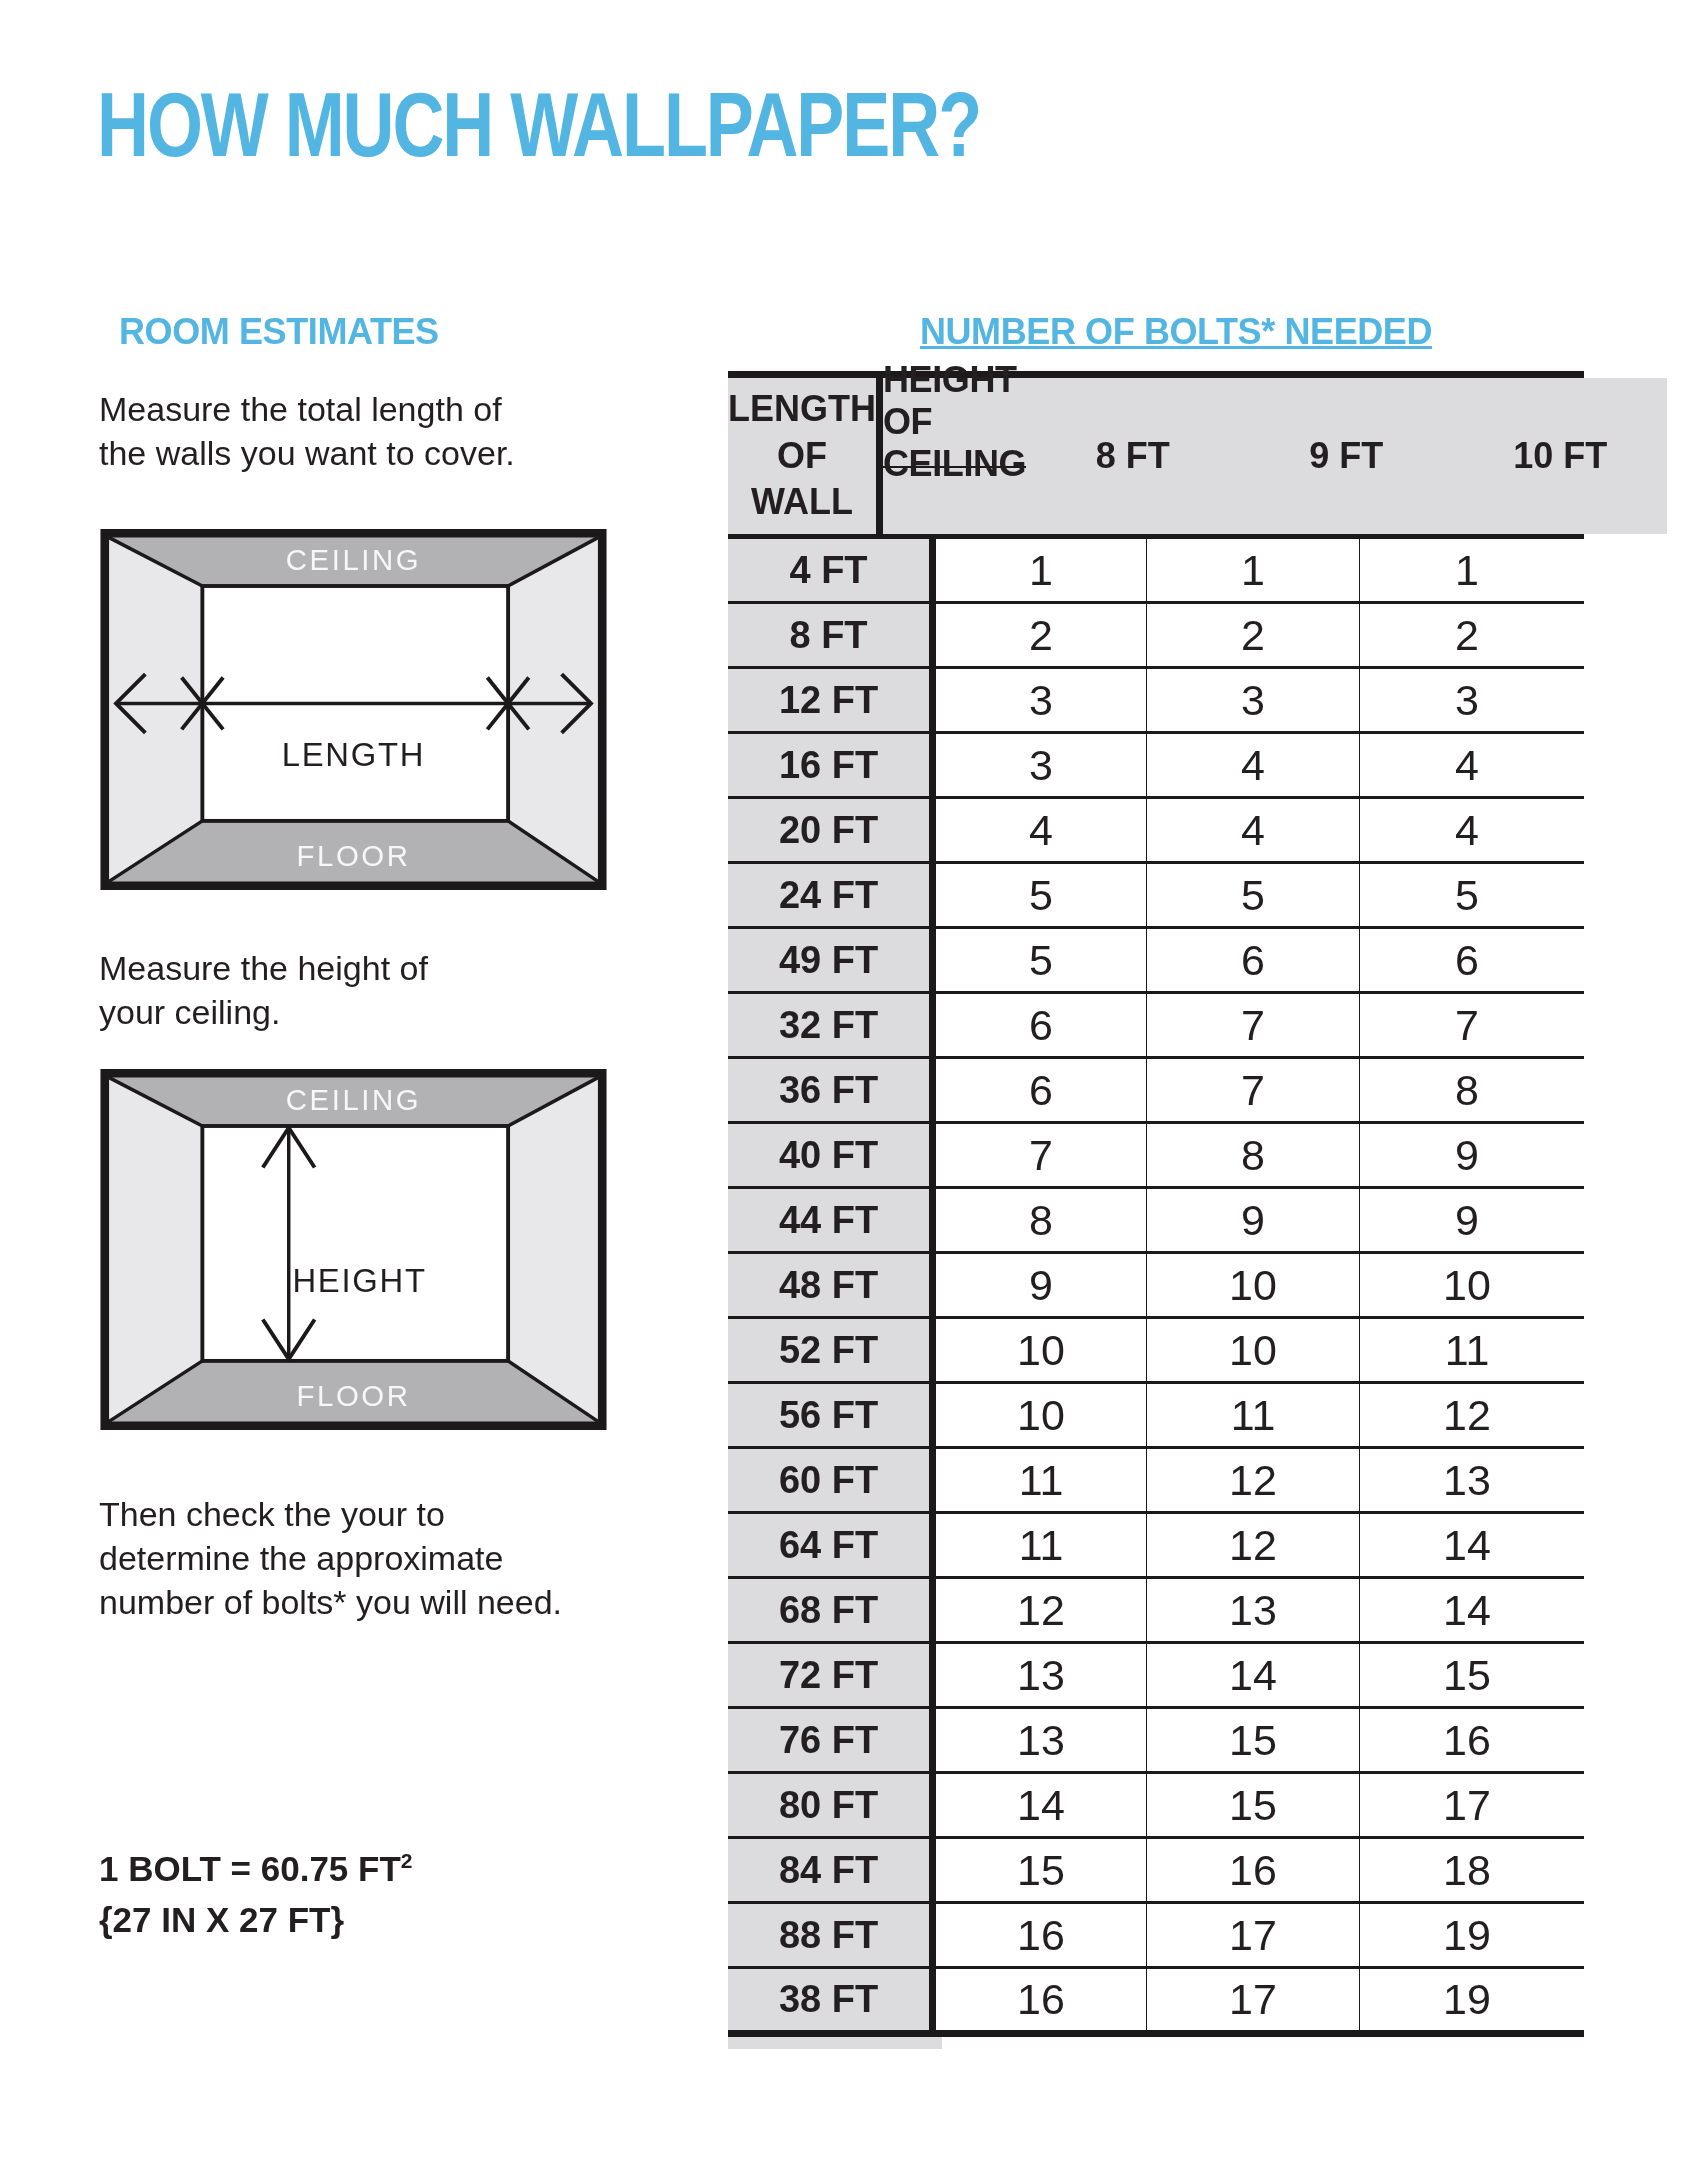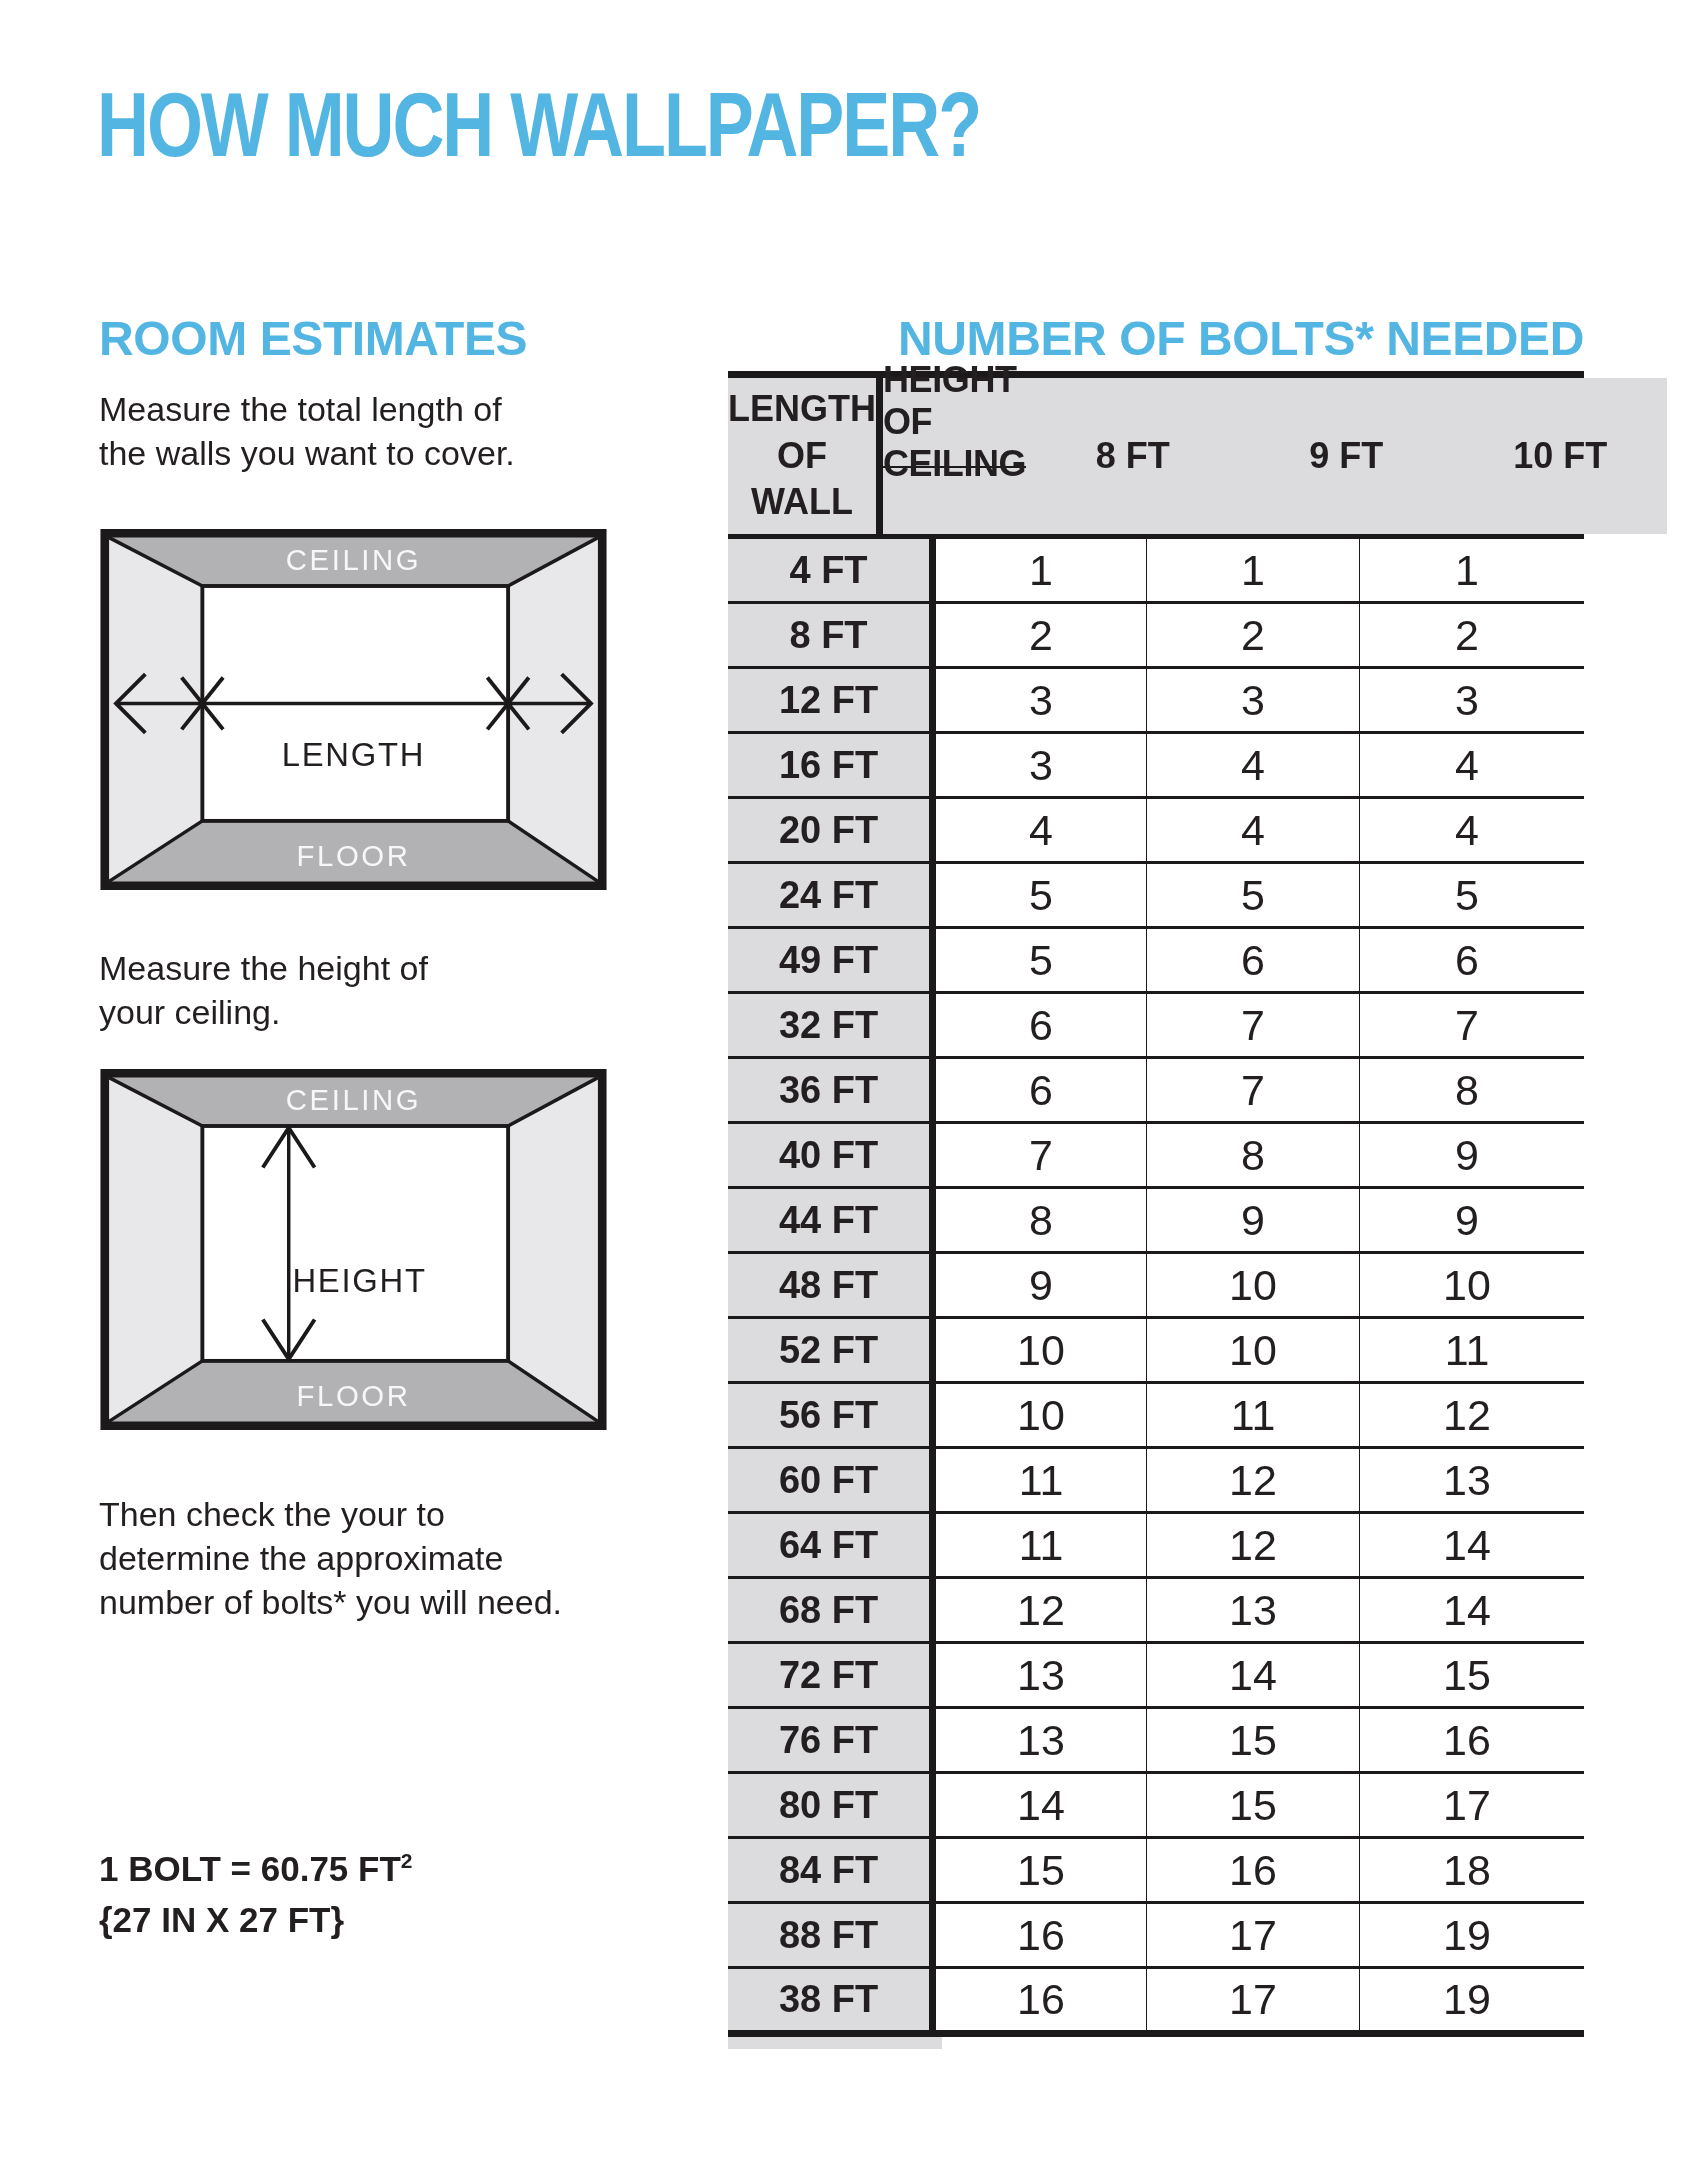--- a/index.html
+++ b/index.html
@@ -7,24 +7,24 @@
     --table-bg:#dcdcde; --wall:#e8e8ea; --ceiling:#b2b2b4;
   }
   *{margin:0;padding:0;box-sizing:border-box;}
   body{background:#ffffff;font-family:"Liberation Sans","DejaVu Sans",sans-serif;color:var(--text);}
   #page{position:relative;width:1683px;height:2177px;background:#ffffff;overflow:hidden;}
 
   
   .title{position:absolute;left:97px;top:76px;font-size:90px;font-weight:bold;
          color:var(--accent);letter-spacing:-2.6px;white-space:nowrap;
          transform:scaleX(.80);transform-origin:left center;line-height:1.1;}
-  .subhead{position:absolute;font-size:48px;font-weight:bold;color:var(--accent);
-           letter-spacing:-0.4px;white-space:nowrap;}
+  .subhead{position:absolute;font-size:36px;font-weight:bold;color:var(--accent);
+           letter-spacing:-0.4px;white-space:nowrap;margin-left:20px;}
   .subhead.room{left:99px;top:311px;}
-  .subhead.bolts{left:728px;top:311px;width:856px;text-align:right;}
+  .subhead.bolts{left:728px;top:311px;width:856px;text-align:center;text-decoration:underline;}
   .para{position:absolute;left:99px;font-size:34px;line-height:1.30;white-space:pre-line;}
   .p1{top:387px;} .p2{top:946px;} .p3{top:1492px;}
   .footnote{position:absolute;left:99px;top:1729px;font-size:35px;font-weight:bold;line-height:1.28;}
   .footnote .indent{padding-left:26px;}
   .boltinfo{position:absolute;left:99px;top:1844px;font-size:35px;font-weight:bold;line-height:1.45;}
   .boltinfo sup{font-size:21px;vertical-align:super;}
 
   
   .diagram{position:absolute;left:100px;width:507px;height:361px;}
   .diagram.d1{top:529px;} .diagram.d2{top:1069px;}

